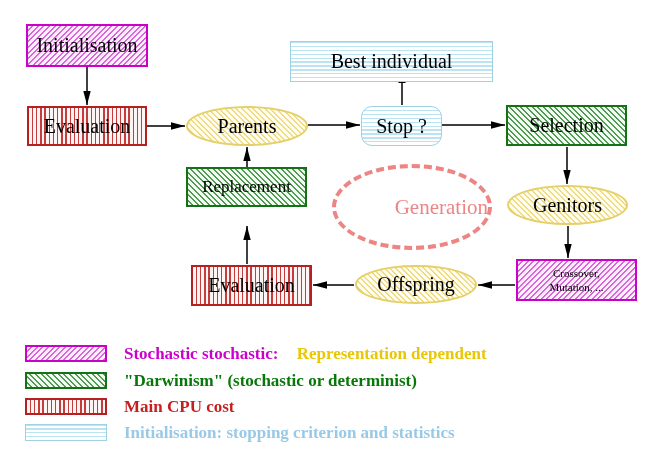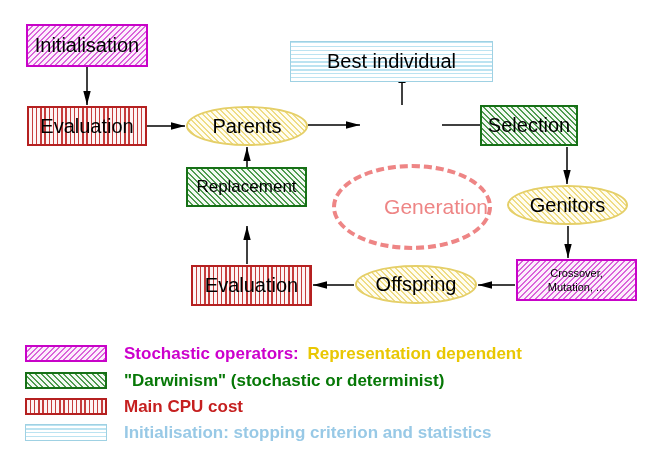--- a/index.html
+++ b/index.html
@@ -1,18 +1,18 @@
 <!DOCTYPE html>
 <html><head>
 <meta charset="utf-8">
 <style>
   html,body { margin:0; padding:0; background:#ffffff; }
   .stage {
     position:relative; width:662px; height:471px; background:#ffffff;
-    font-family:Liberation Sans, sans-serif; overflow:hidden;
+    font-family:Liberation Serif, serif; overflow:hidden;
   }
   .stage * { box-sizing:border-box; }
 
   .node {
     position:absolute; display:flex; align-items:center; justify-content:center;
     color:#000; font-size:20px; line-height:1.05; text-align:center; white-space:nowrap;
   }
   .ellipse { border-radius:50%; }
   .rounded { border-radius:11px; }
 
@@ -49,21 +49,21 @@
 
   .arrows { position:absolute; left:0; top:0; pointer-events:none; }
 
   .legend-row {
     position:absolute; left:25px; display:flex; align-items:center; height:17px;
   }
   .swatch { width:82px; height:17px; flex:0 0 82px; }
   .legend-text {
     margin-left:17px; font-size:17px; font-weight:bold; white-space:nowrap; line-height:1;
   }
-  .legend-part2 { margin-left:4px; }
+  .legend-part2 { margin-left:14px; }
 </style>
 </head>
 <body>
 
 <div class="stage">
 
   <svg class="arrows" width="662" height="471">
     <defs>
       <marker id="ah" viewBox="0 0 14 10" refX="14" refY="5" markerWidth="14" markerHeight="10" markerUnits="userSpaceOnUse" orient="auto">
         <path d="M0,1.3 L14,5 L0,8.7 Z" fill="#000"></path>
@@ -93,22 +93,25 @@
   </div>
 
   <div class="node ellipse hatch-yellow" style="left:186px;top:106px;width:122px;height:40px">
     <span>Parents</span>
   </div>
 
   <div class="node stripes-cyan" style="left:290px;top:41px;width:203px;height:41px">
     <span>Best individual</span>
   </div>
 
+  <div class="node stripes-cyan rounded" style="left:361px;top:106px;width:81px;height:40px">
+    <span>Stop ?</span>
+  </div>
 
-  <div class="node hatch-green" style="left:480px;top:105px;width:98px;height:41px">
+  <div class="node hatch-green" style="left:506px;top:105px;width:121px;height:41px">
     <span>Selection</span>
   </div>
 
   <div class="node ellipse hatch-yellow" style="left:507px;top:185px;width:121px;height:40px">
     <span>Genitors</span>
   </div>
 
   <div class="node hatch-magenta two-line" style="left:516px;top:259px;width:121px;height:42px">
     <span>Crossover,</span>
     <span>Mutation, ...</span>
@@ -126,21 +129,21 @@
     <span>Replacement</span>
   </div>
 
   <div class="gen-ellipse">
     <span>Generation</span>
   </div>
 
   <div class="legend-row" style="top:345px">
     <div class="swatch hatch-magenta"></div>
     <div class="legend-text">
-      <span style="color: rgb(204, 0, 204);">Stochastic operators:</span>
+      <span style="color: rgb(204, 0, 204);">Stochastic stochastic:</span>
       <span class="legend-part2" style="color: rgb(233, 199, 3);">Representation dependent</span>
     </div>
   </div>
 
   <div class="legend-row" style="top:372px">
     <div class="swatch hatch-green"></div>
     <div class="legend-text">
       <span style="color: rgb(7, 120, 7);">"Darwinism" (stochastic or determinist)</span>
     </div>
   </div>

